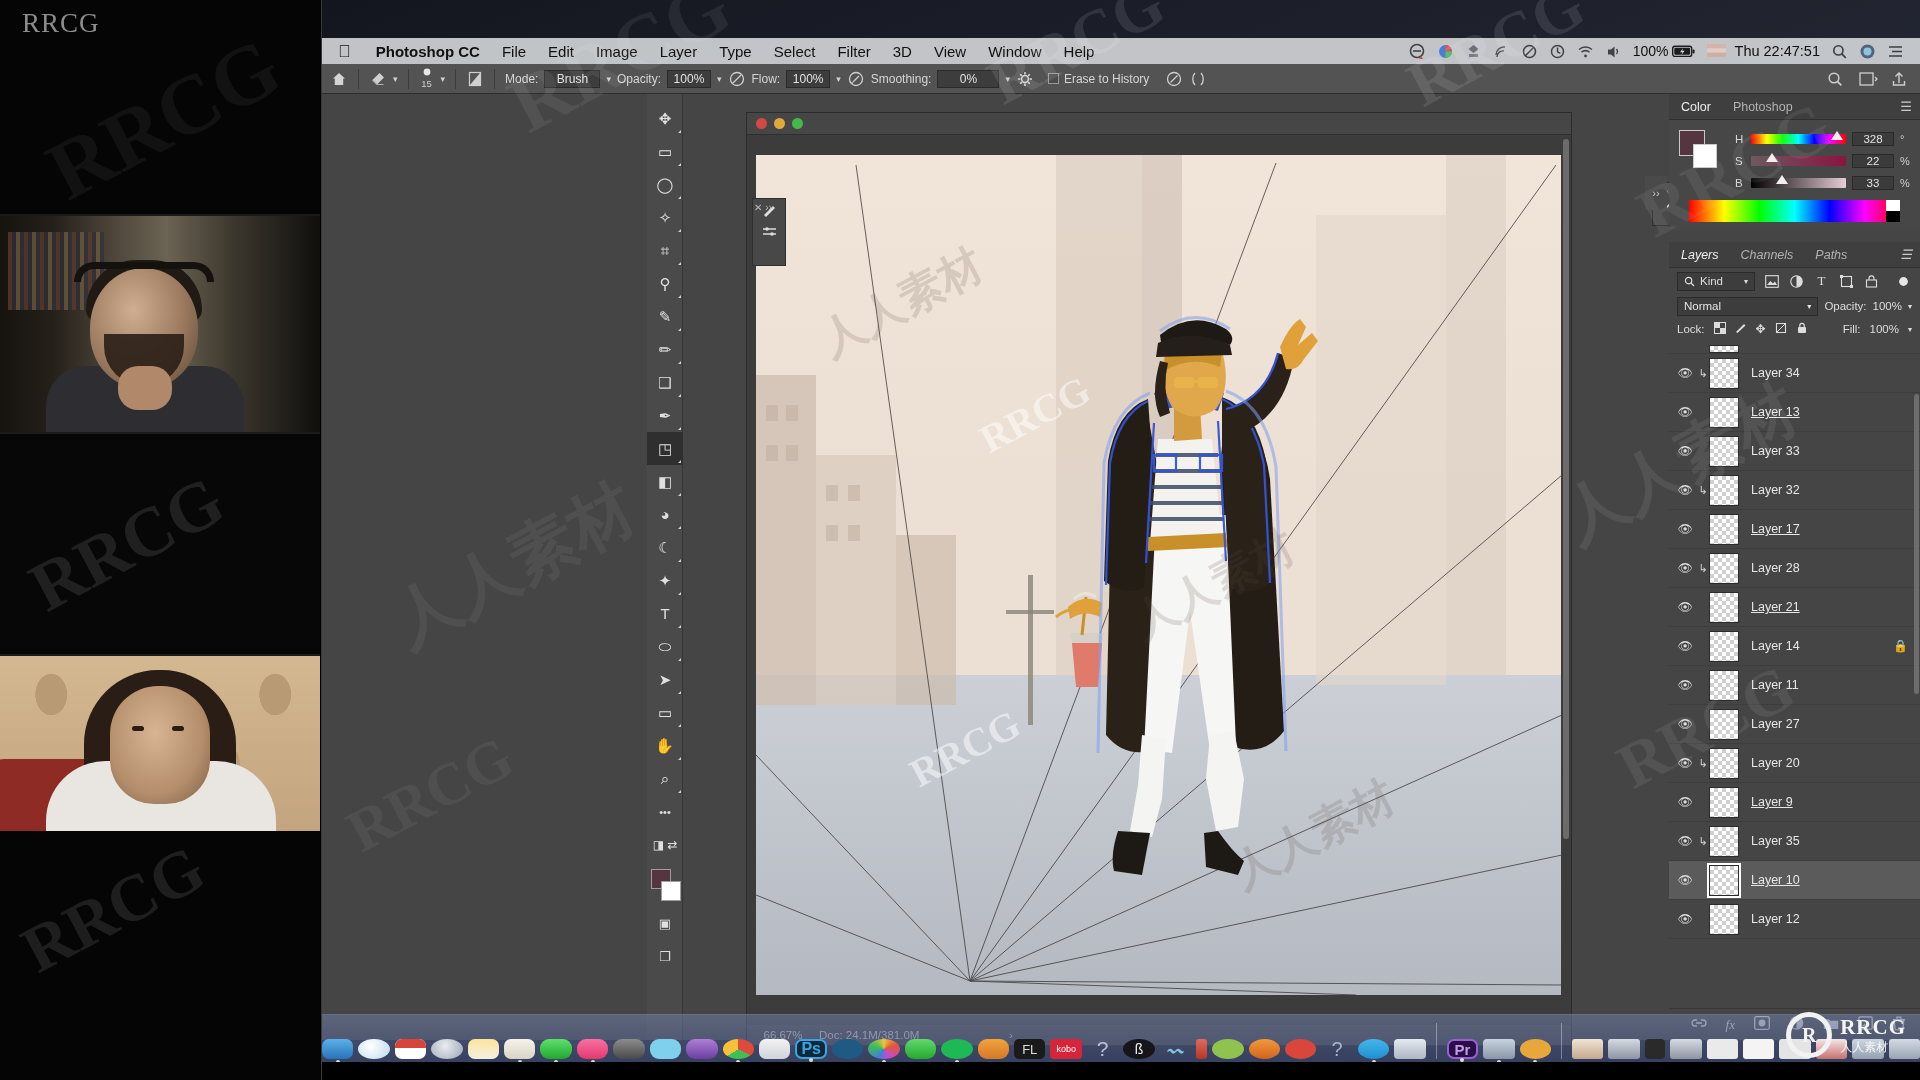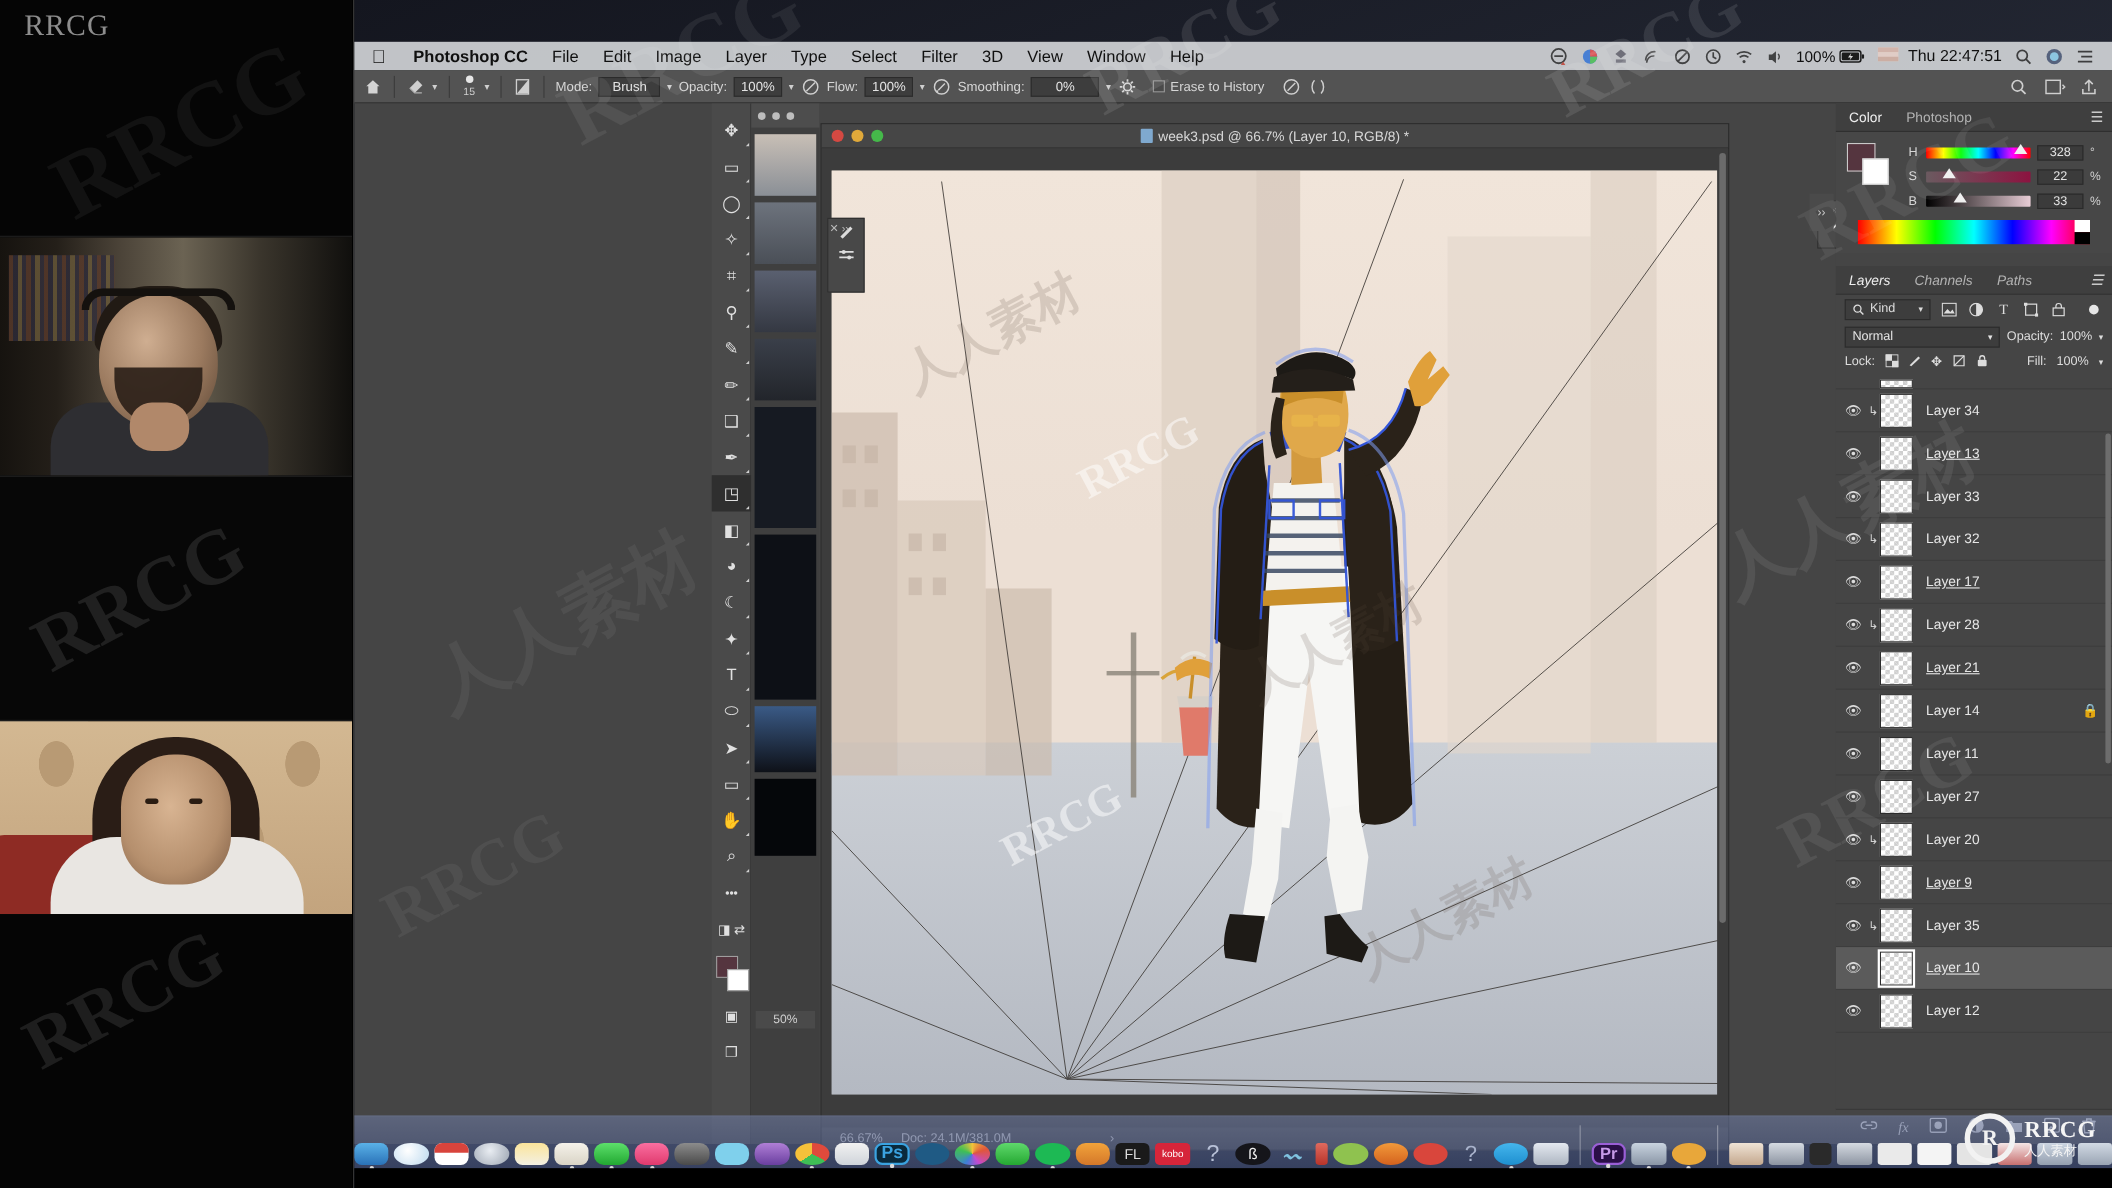--- a/index.html
+++ b/index.html
@@ -494,46 +494,27 @@
         <div class="tool" style="font-size:11px;">•••</div>
         <div class="tool" style="font-size:12px;">◨ ⇄</div>
         <div class="swatch-wrap">
           <div class="sw-fg"></div>
           <div class="sw-bg"></div>
         </div>
         <div class="tool" style="font-size:13px;">▣</div>
         <div class="tool" style="font-size:13px;">❐</div>
       </div>
 
-      <div id="ps-leftdock">
-        <div class="ld-head">
-          <span class="dot"></span>
-          <span class="dot"></span>
-          <span class="dot"></span>
-        </div>
-        <div class="thumb" style="background:linear-gradient(180deg,#c8bfb6,#8a8f96);"></div>
-        <div class="thumb" style="background:linear-gradient(180deg,#6d737d,#4a4f57);"></div>
-        <div class="thumb" style="background:linear-gradient(180deg,#5a6070,#343842);"></div>
-        <div class="thumb" style="background:linear-gradient(180deg,#3a3f49,#22252b);"></div>
-        <div class="thumb" style="background:#161a22;height:110px;"></div>
-        <div class="thumb" style="background:#0d1016;height:150px;"></div>
-        <div class="thumb" style="background:linear-gradient(180deg,#3a5a86,#0e1118);height:60px;"></div>
-        <div class="thumb" style="background:#05070a;height:70px;"></div>
-        <div class="zoomlbl">50%</div>
-      </div>
 
       <div id="doc-window">
         <div id="doc-title">
           <div class="tdots">
             <div class="td" style="background:#d44942;"></div>
             <div class="td" style="background:#e0a93a;"></div>
             <div class="td" style="background:#45b84a;"></div>
-          </div>
-          <div class="tname">
-            <span class="badge"></span><span>week3.psd @ 66.7% (Layer 10, RGB/8) *</span>
           </div>
         </div>
 
         <div id="canvas-area">
           <div id="artboard">
             <svg class="art" width="806" height="840" viewBox="0 0 806 840">
 
               <defs>
                 <linearGradient id="skyg" x1="0" y1="0" x2="0" y2="1">
                   <stop offset="0" stop-color="#f1e5da"></stop>

